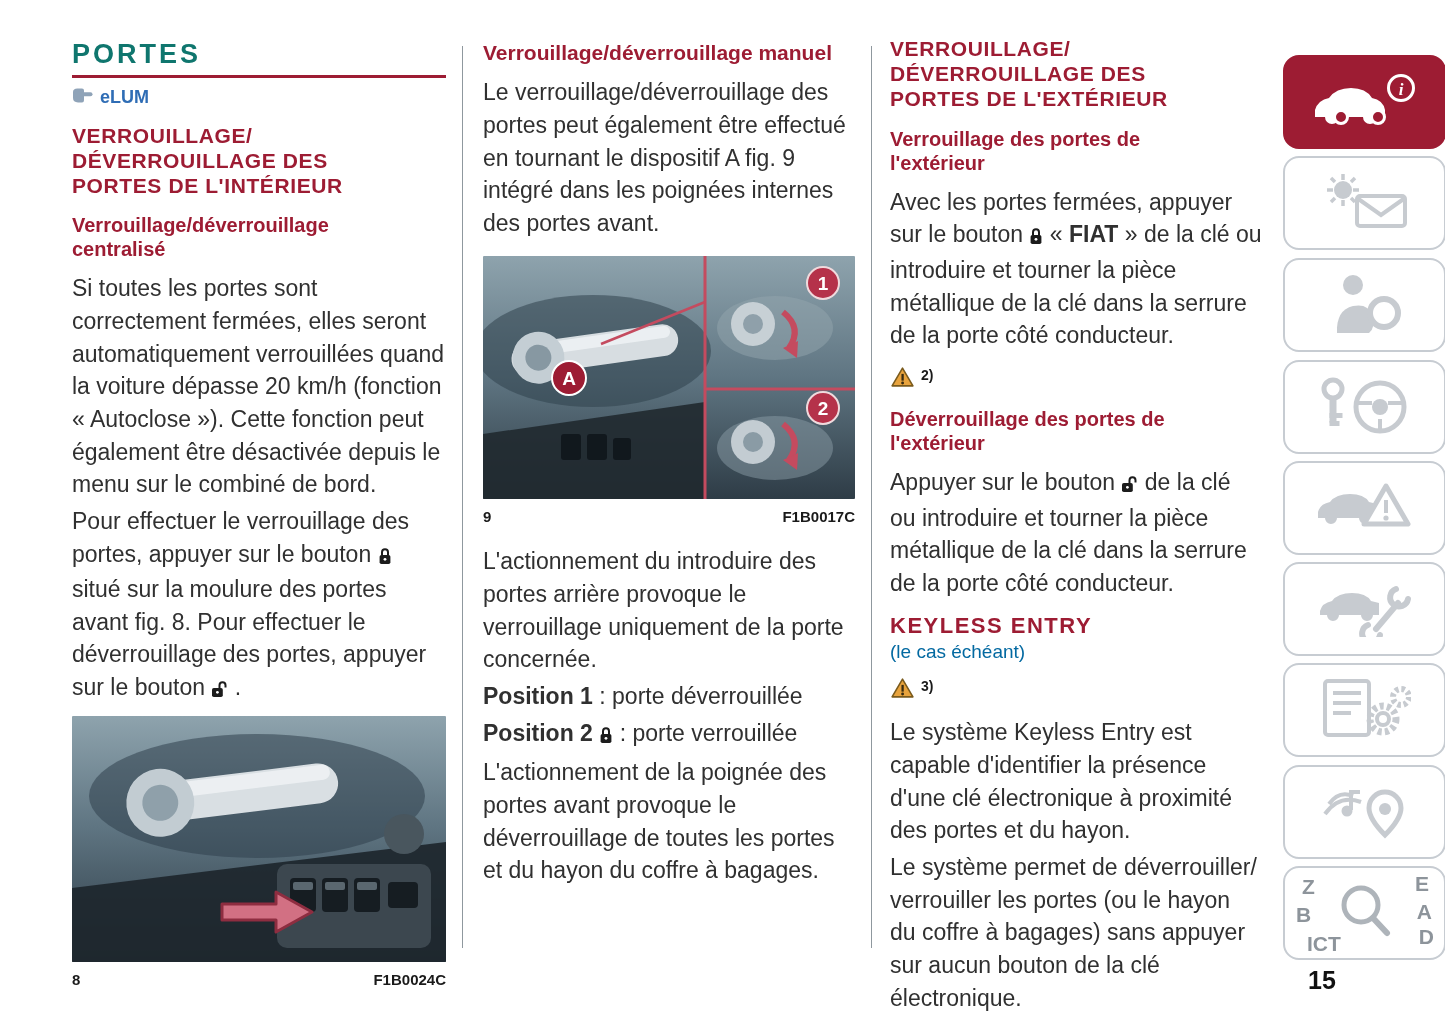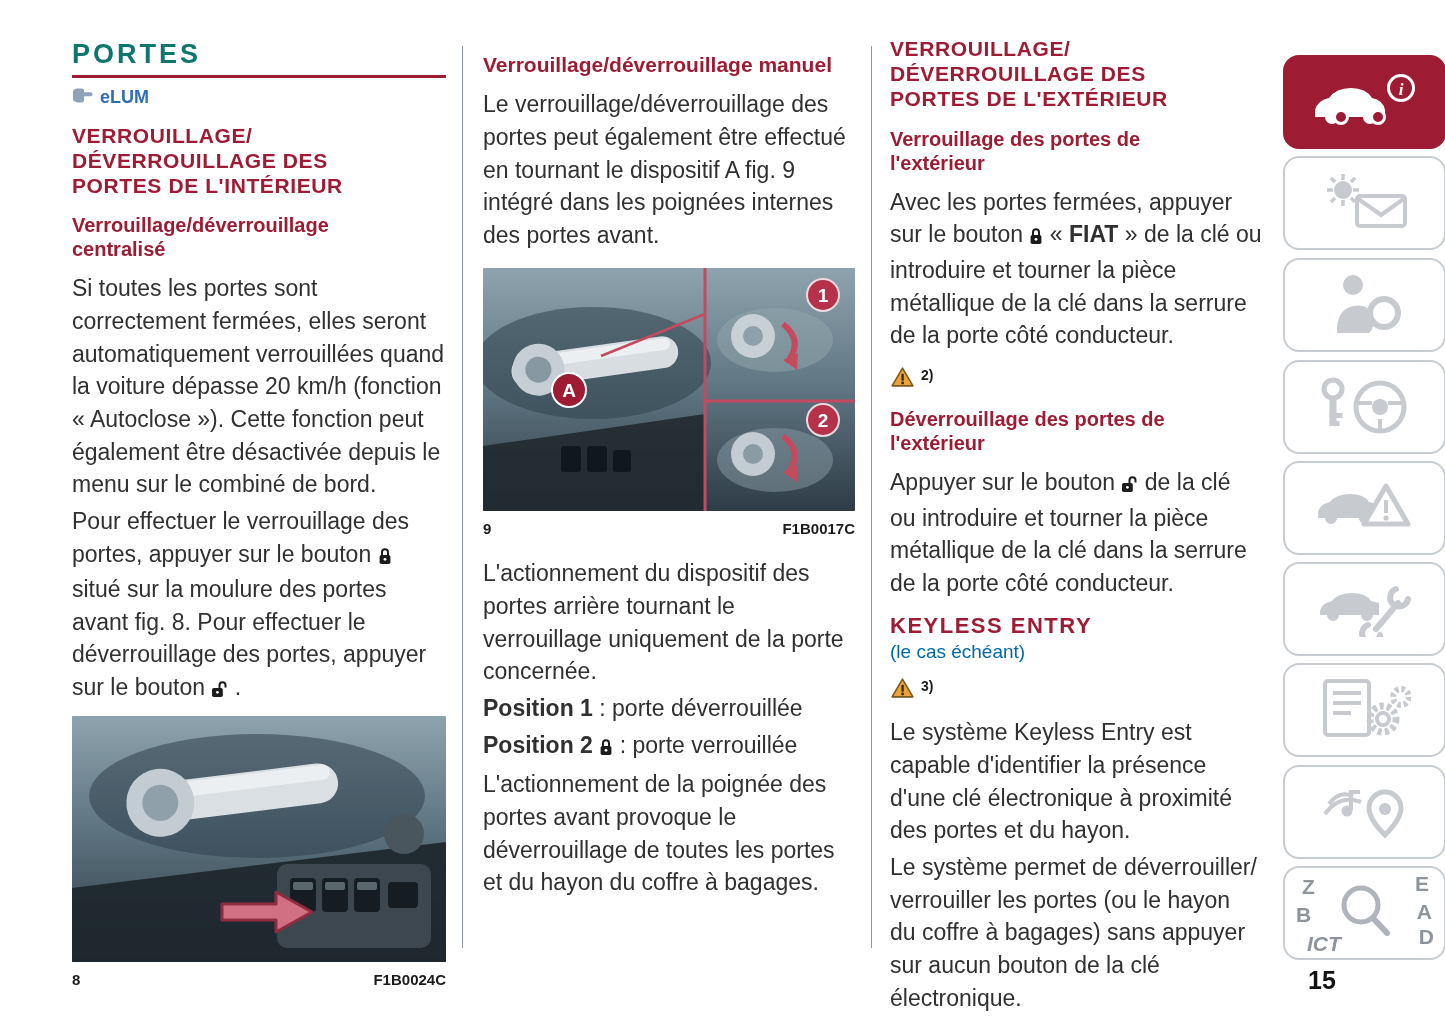--- a/index.html
+++ b/index.html
@@ -119,21 +119,21 @@
         <path d="M150 188 h54 v-12 l36 20 l-36 20 v-12 h-54 z" fill="#d27083" stroke="#8e2d40" stroke-width="3" stroke-linejoin="round"></path>
       </svg>
       <div class="caption-row">
         <span>8</span>
         <span>F1B0024C</span>
       </div>
     </div>
   </div>
 
   <div class="col col2">
-    <div class="h-sub" style="margin-top:12px; font-size:21px;">Verrouillage/déverrouillage manuel</div>
+    <div class="h-sub" style="margin-top:0; font-size:21px;">Verrouillage/déverrouillage manuel</div>
     <p class="body-text">Le verrouillage/déverrouillage des portes peut également être effectué en tournant le dispositif A fig. 9 intégré dans les poignées internes des portes avant.</p>
 
     <div class="fig" style="margin-top:17px;">
       <svg class="photo" width="372" height="243" viewBox="0 0 372 243">
         <defs>
           <linearGradient id="g9" x1="0" y1="0" x2="0" y2="1">
             <stop offset="0" stop-color="#8ea3ad"></stop>
               <stop offset="0.5" stop-color="#5f7582"></stop>
               <stop offset="1" stop-color="#2e3c46"></stop>
           </linearGradient>
@@ -181,21 +181,21 @@
           <circle cx="340" cy="152" r="16" fill="#b5324a" stroke="#f0dadd" stroke-width="2"></circle>
           <text x="340" y="159" text-anchor="middle" font-size="19" font-weight="bold" fill="#ffffff" font-family="Liberation Sans, sans-serif">2</text>
         </g>
       </svg>
       <div class="caption-row">
         <span>9</span>
         <span>F1B0017C</span>
       </div>
     </div>
 
-    <p class="body-text" style="margin-top:20px;">L'actionnement du dispositif des portes arrière tournant le verrouillage uniquement de la porte concernée.</p>
+    <p class="body-text" style="margin-top:20px;">L'actionnement du introduire des portes arrière provoque le verrouillage uniquement de la porte concernée.</p>
     <p class="body-text cont">
       <span class="b">Position 1</span><span> : porte déverrouillée</span>
     </p>
     <p class="body-text cont">
       <span class="b">Position 2</span>&nbsp;<span class="inline-icon"><svg width="14" height="18" viewBox="0 0 14 18">
             <path d="M4 8 V5.2 a3 3 0 0 1 6 0 V8" fill="none" stroke="#1c1c1c" stroke-width="2"></path>
             <rect x="1.6" y="8" width="10.8" height="9" rx="1.8" fill="#1c1c1c"></rect>
             <circle cx="7" cy="12.3" r="1.4" fill="#fff"></circle>
           </svg></span><span> : porte verrouillée</span>
     </p>
@@ -371,21 +371,21 @@
       </svg>
     </span>
   </div>
 
   <div class="tab tab-index" style="top:866px;">
     <span class="idx-letter" style="top:8px; left:17px;">Z</span>
     <span class="idx-letter" style="top:5px; right:15px;">E</span>
     <span class="idx-letter" style="top:36px; left:11px;">B</span>
     <span class="idx-letter" style="top:33px; right:12px;">A</span>
     <span class="idx-letter" style="top:58px; right:10px;">D</span>
-    <span class="idx-letter" style="bottom:4px; left:22px;font-style:italic;">ICT</span>
+    <span class="idx-letter" style="bottom:4px; left:22px;">ICT</span>
     <span>
       <svg width="64" height="64" viewBox="0 0 64 64">
         <circle cx="28" cy="26" r="17" fill="none" stroke="#aeb4ba" stroke-width="5"></circle>
         <line x1="40" y1="39" x2="54" y2="54" stroke="#aeb4ba" stroke-width="6" stroke-linecap="round"></line>
       </svg>
     </span>
   </div>
 
   <div class="page-number">15</div>
 </div>

